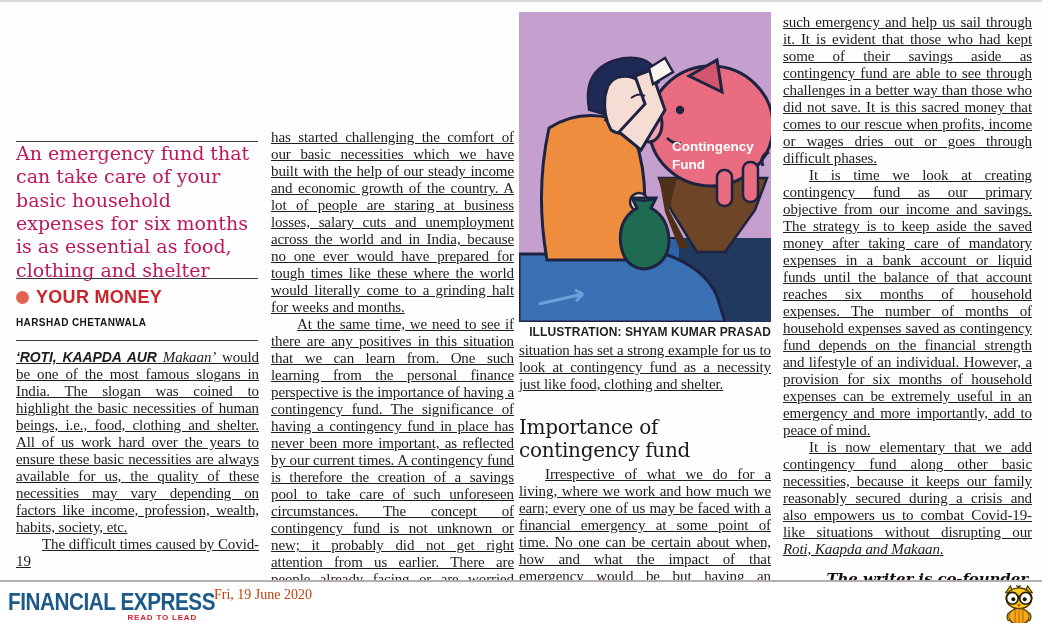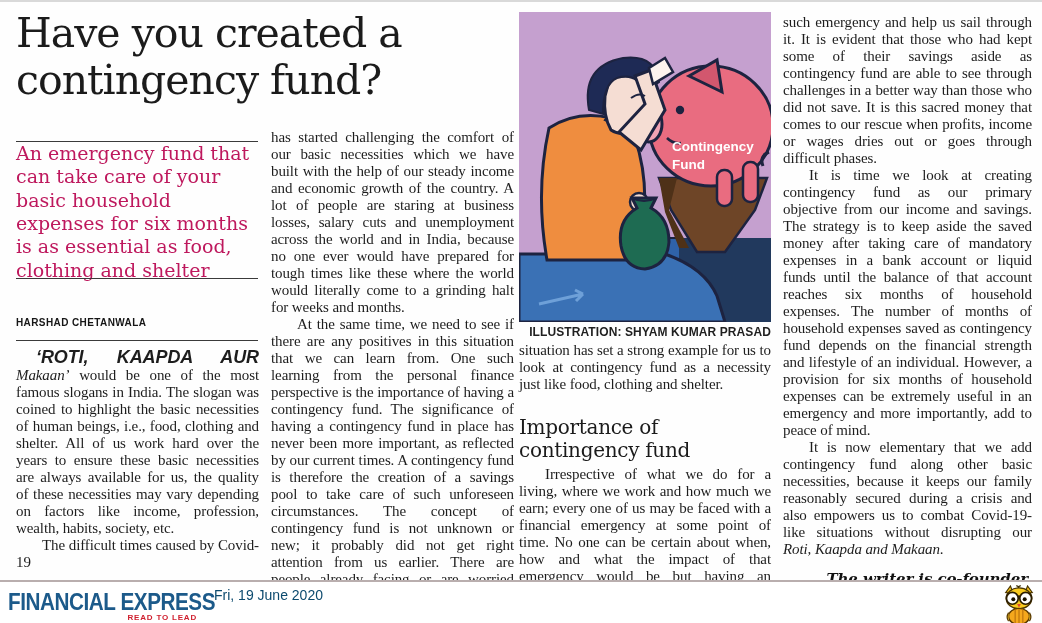--- a/index.html
+++ b/index.html
@@ -27,27 +27,27 @@
     color:#c9242b;letter-spacing:.3px;
   }
   .author{
     left:16px;top:315px;width:241px;
     font-family:"Liberation Sans",sans-serif;font-weight:bold;font-size:10px;
     color:#161616;letter-spacing:.4px;
   }
   
   .col{font-size:15px;line-height:17px;text-align:justify;color:#1d1d1d;
        letter-spacing:-.1px;hyphens:auto;}
-  .col p{margin:0;}
+  .col p{margin:0;text-decoration:underline;}
   .col p.indent{text-indent:26px;}
   .subhead{
     font-family:"DejaVu Serif",serif;font-size:20px;line-height:1.15;
     letter-spacing:-.3px;margin:23px 0 4px 0;text-align:left;color:#1b1b1b;
   }
-  .lead-bold{font-family:"Liberation Sans",sans-serif;font-weight:bold;font-style:italic;font-size:18px;margin-left:20px;}
+  .lead-bold{font-family:"Liberation Sans",sans-serif;font-weight:bold;font-style:italic;font-size:14px;}
   .ital{font-style:italic;margin-top:18px;}
   #col1{left:16px;top:347px;width:243px;}
   #col2{left:271px;top:127px;width:243px;}
   #col3{left:519px;top:340px;width:252px;}
   #col4{left:783px;top:12px;width:249px;}
   .byline{
     margin-top:12px;text-align:right;font-family:"DejaVu Serif",serif;
     font-style:italic;font-weight:bold;font-size:15px;line-height:1.3;color:#111;
   }
   
@@ -67,40 +67,43 @@
     font-family:"Liberation Sans",sans-serif;font-weight:bold;font-size:23px;
     color:#1c5a8a;letter-spacing:-.5px;transform:scaleX(.9);transform-origin:left top;
     white-space:nowrap;cursor:pointer;
   }
   .tagline{
     position:absolute;left:8px;top:31px;width:189px;text-align:right;
     font-family:"Liberation Sans",sans-serif;font-weight:bold;font-size:8px;
     color:#cf1f2e;letter-spacing:.8px;
   }
   .stamp{
-    position:absolute;left:214px;font-family:Liberation Sans, sans-serif;
-    font-size:14px;color:#0c4a6e;white-space:nowrap;
+    position:absolute;left:214px;font-family:Liberation Serif, serif;
+    font-size:14px;color:#c2410c;white-space:nowrap;
   }
   .stamp.date{top:5px;}
   .stamp.url{top:40px;cursor:pointer;margin-top:44px;}
   #owl{position:absolute;right:4px;top:3px;width:38px;height:40px;}
 </style>
 </head>
 <body>
 
 <div id="page">
 
-  <div class="abs headline">Have you created a contingency fund?</div>
 
   <div class="abs rule" style="left:16px;top:139px;width:242px;"></div>
 
   <div class="abs standfirst">An emergency fund that can take care of your basic household expenses for six months is as essential as food, clothing and shelter</div>
 
   <div class="abs rule" style="left:16px;top:276px;width:242px;"></div>
 
+  <div class="abs kicker">
+    <span class="kicker-dot"></span>
+    <span class="kicker-label">YOUR MONEY</span>
+  </div>
 
   <div class="abs author">HARSHAD CHETANWALA</div>
 
   <div class="abs rule" style="left:16px;top:338px;width:242px;"></div>
 
   <div id="col1" class="abs col">
     <p><span class="lead-bold">‘ROTI, KAAPDA AUR </span><span class="ital">Makaan’</span><span> would be one of the most famous slogans in India. The slogan was coined to highlight the basic necessities of human beings, i.e., food, clothing and shelter. All of us work hard over the years to ensure these basic necessities are always available for us, the quality of these necessities may vary depending on factors like income, profession, wealth, habits, society, etc.</span></p>
     <p class="indent">The difficult times caused by Covid-19</p>
   </div>
 

